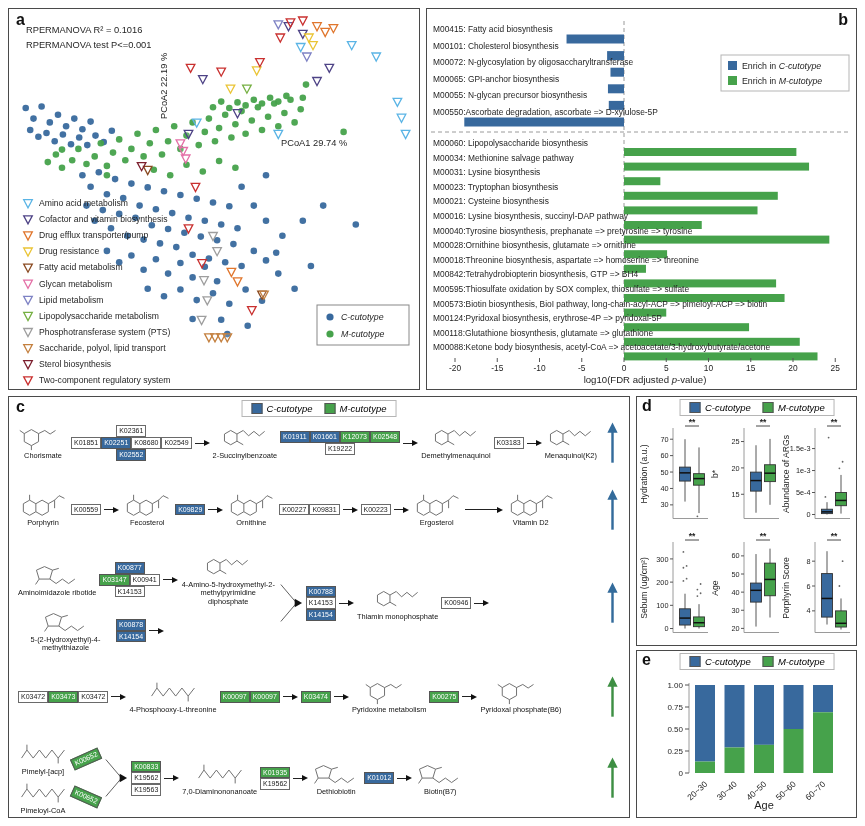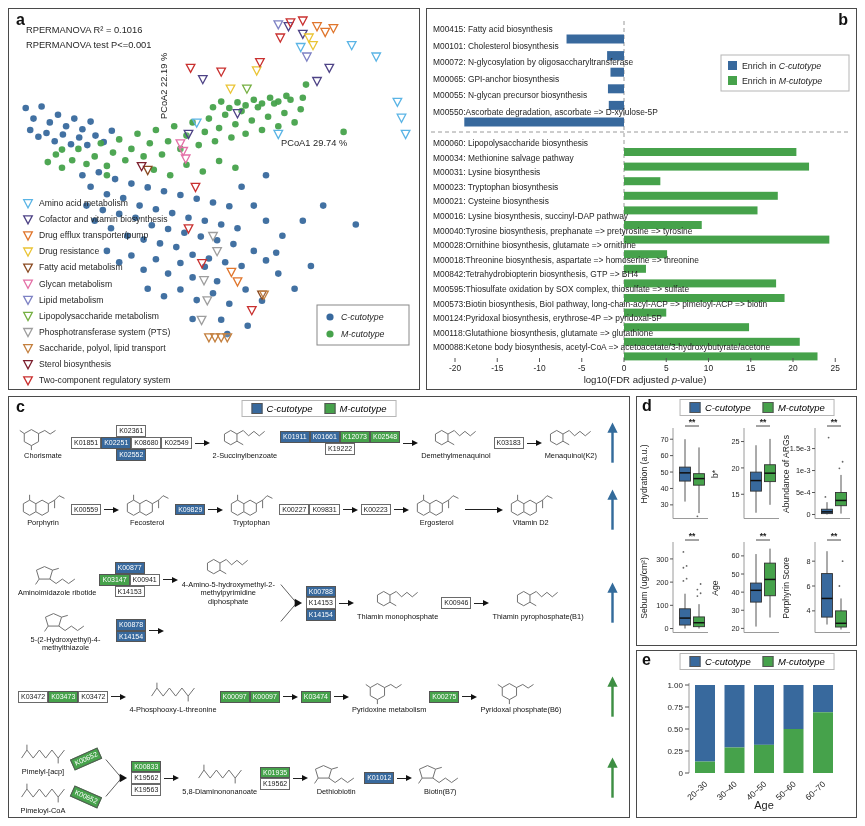--- a/index.html
+++ b/index.html
@@ -491,21 +491,21 @@
             </div>
           </div>
           <div class="arr">
             <span class="line"></span>
             <span class="head"></span>
           </div>
           <div class="mol">
             <svg viewBox="0 0 56 30" width="50" height="27">
               <path d="M6 22 L6 13 L13 9 L20 13 L20 22 L13 26 Z M20 13 L27 9 L34 13 L34 22 L27 26 L20 22 M34 13 L41 9 L41 18 M41 9 L46 4 L52 7 M13 9 L13 3" fill="none" stroke="#6f6f6f" stroke-width="1.1" stroke-linejoin="round"></path>
             </svg>
-            <div class="nm">Tryptophan</div>
+            <div class="nm">Ornithine</div>
           </div>
           <div class="kgrid">
             <div class="krow">
               <span class="kbox" style="background: rgb(255, 255, 255);">K00227</span>
               <span class="kbox" style="background: rgb(255, 255, 255);">K09831</span>
             </div>
           </div>
           <div class="arr">
             <span class="line"></span>
             <span class="head"></span>
@@ -625,26 +625,20 @@
             </div>
             <div class="kgrid">
               <div class="krow">
                 <span class="kbox" style="background: rgb(255, 255, 255);">K00946</span>
               </div>
             </div>
             <div class="arr">
               <span class="line"></span>
               <span class="head"></span>
             </div>
-            <div class="mol">
-              <svg viewBox="0 0 56 30" width="50" height="27">
-                <path d="M12 6 L19 10 L19 18 L12 22 L5 18 L5 10 Z M19 10 L26 6 M26 6 L32 12 L38 7 L44 12 L50 7 M19 18 L26 22" fill="none" stroke="#6f6f6f" stroke-width="1.1" stroke-linejoin="round"></path>
-              </svg>
-              <div class="nm">Thiamin pyrophosphate(B1)</div>
-            </div>
           </div>
           <div class="trend">
             <svg viewBox="0 0 16 46" width="15" height="44">
               <line x1="8" y1="44" x2="8" y2="10" stroke="#336b9b" stroke-width="2.6"></line>
               <path d="M8 1 L2.5 12 L13.5 12 Z" fill="#336b9b"></path>
             </svg>
           </div>
         </div>
         <div class="crow">
           <div class="kgrid">
@@ -759,21 +753,21 @@
               </div>
             </div>
             <div class="arr">
               <span class="line"></span>
               <span class="head"></span>
             </div>
             <div class="mol">
               <svg viewBox="0 0 56 30" width="50" height="27">
                 <path d="M4 19 L10 10 L17 19 L24 10 L31 19 L38 10 L45 19 L52 10 M10 10 L10 4 M45 19 L45 25" fill="none" stroke="#6f6f6f" stroke-width="1.1" stroke-linejoin="round"></path>
               </svg>
-              <div class="nm">5,8-Diaminononanoate</div>
+              <div class="nm">7,0-Diaminononanoate</div>
             </div>
             <div class="kgrid">
               <div class="krow">
                 <span class="kbox" style="background: rgb(70, 162, 75); color: rgb(255, 255, 255); border-color: rgb(85, 85, 85);">K01935</span>
               </div>
               <div class="krow">
                 <span class="kbox" style="background: rgb(255, 255, 255);">K19562</span>
               </div>
             </div>
             <div class="arr">

